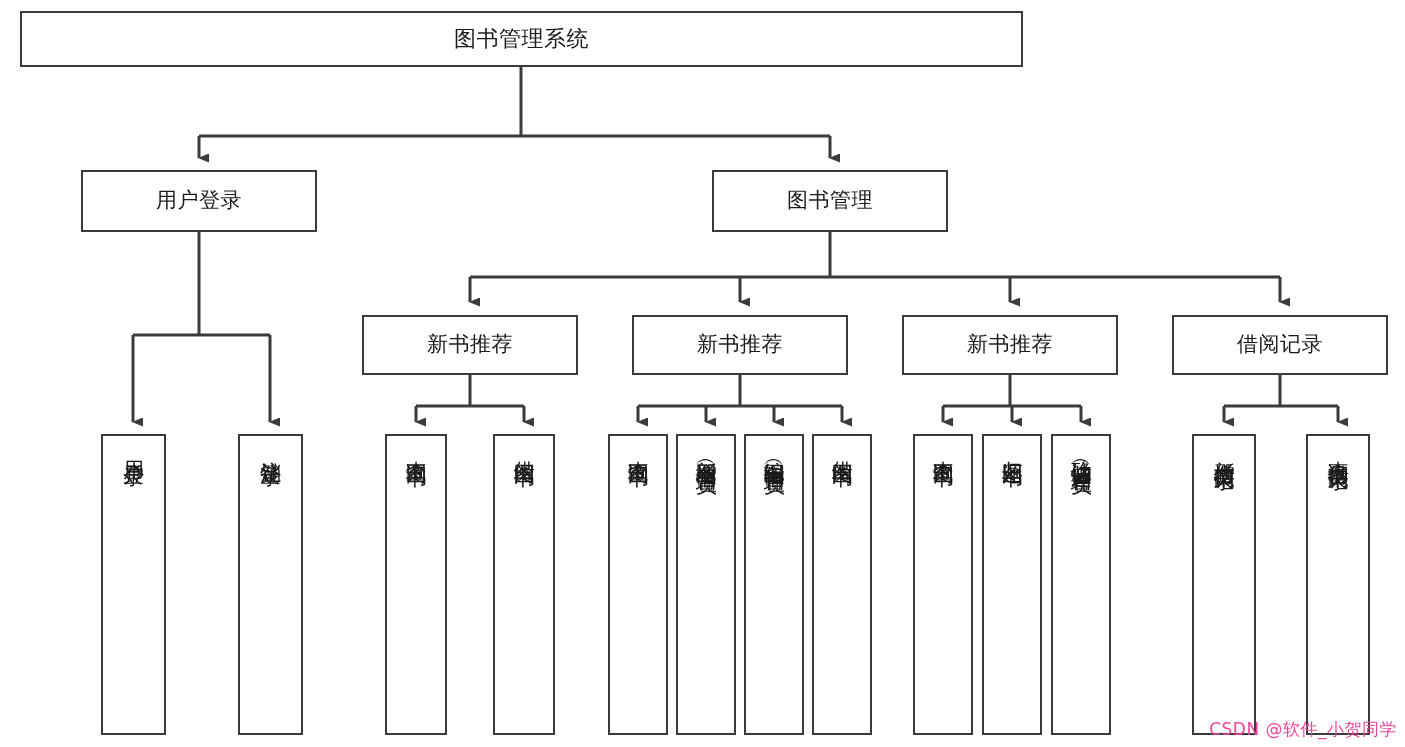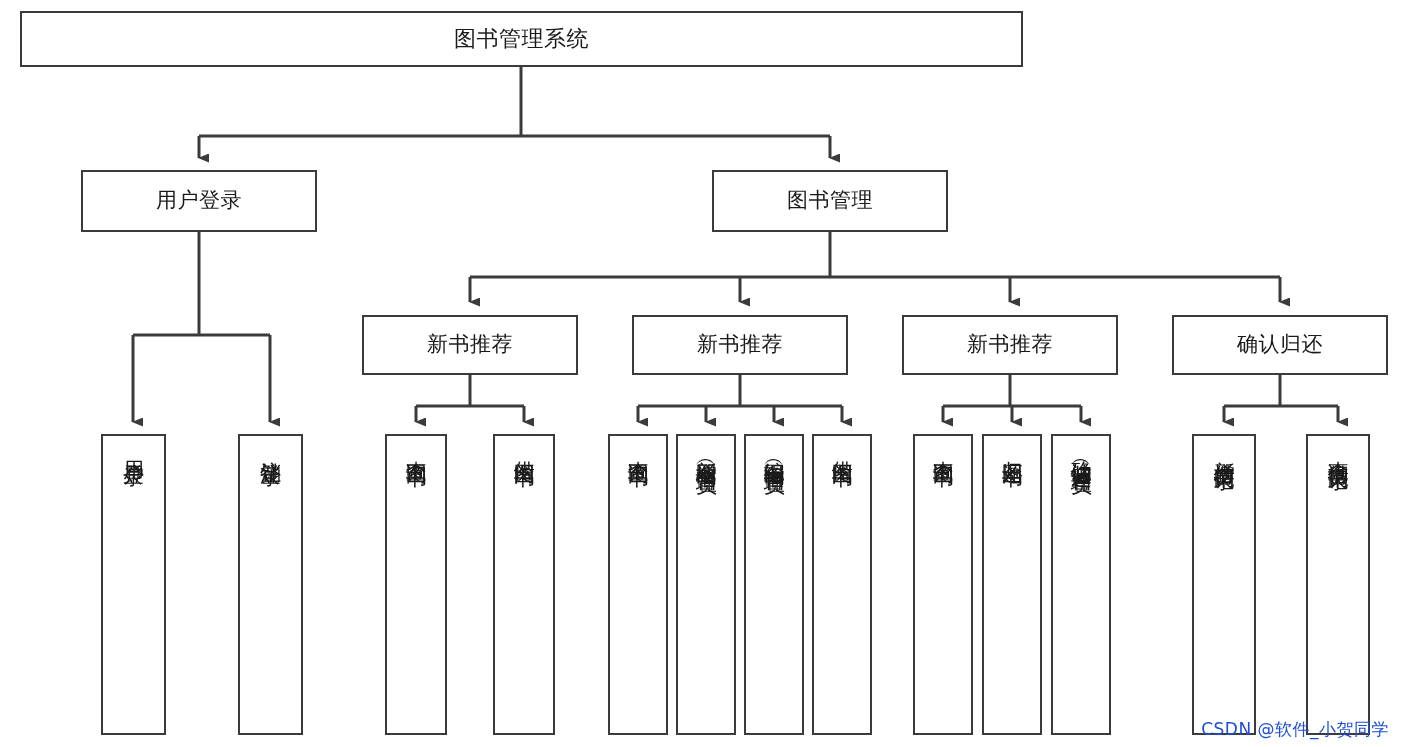--- a/index.html
+++ b/index.html
@@ -52,24 +52,24 @@
   .node.leaf .label {
     writing-mode: vertical-rl;
     text-orientation: upright;
     font-size: 21px;
     line-height: 1.25;
     letter-spacing: 2px;
     white-space: nowrap;
   }
   .watermark {
     position: absolute;
-    right: 16px;
+    right: 8px;
     bottom: 6px;
     font-size: 17px;
-    color: #1d4ed8;
+    color: #ec4899;
     letter-spacing: 0.5px;
     white-space: nowrap;
   }
 </style>
 </head>
 <body>
 
 <div id="diagram-root">
 
   <svg class="edges" viewBox="0 0 1405 747">
@@ -136,21 +136,21 @@
   <div class="node" style="left:712px; top:170px; width:236px; height:62px;">
     <span class="label">图书管理</span>
   </div>
   <div class="node" style="left:632px; top:315px; width:216px; height:60px;">
     <span class="label">新书推荐</span>
   </div>
   <div class="node" style="left:902px; top:315px; width:216px; height:60px;">
     <span class="label">新书推荐</span>
   </div>
   <div class="node" style="left:1172px; top:315px; width:216px; height:60px;">
-    <span class="label">确认归还</span>
+    <span class="label">借阅记录</span>
   </div>
 
   <div class="node leaf" style="left:101px; top:434px; width:65px; height:301px;">
     <span class="label">用户登录</span>
   </div>
   <div class="node leaf" style="left:238px; top:434px; width:65px; height:301px;">
     <span class="label">注销登录</span>
   </div>
 
   <div class="node leaf" style="left:385px; top:434px; width:62px; height:301px;">

